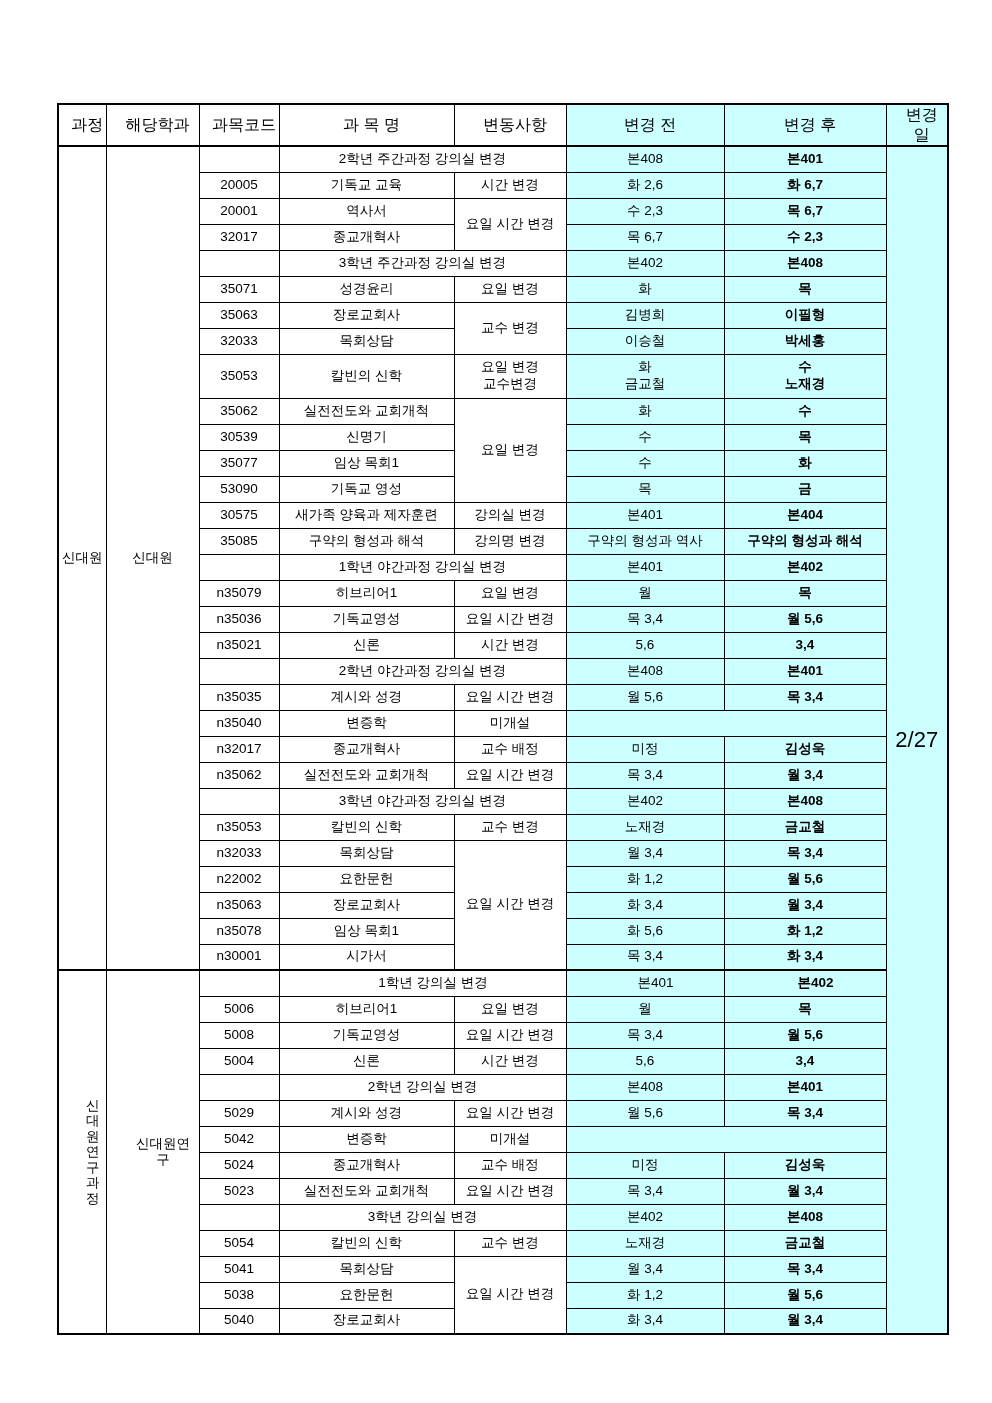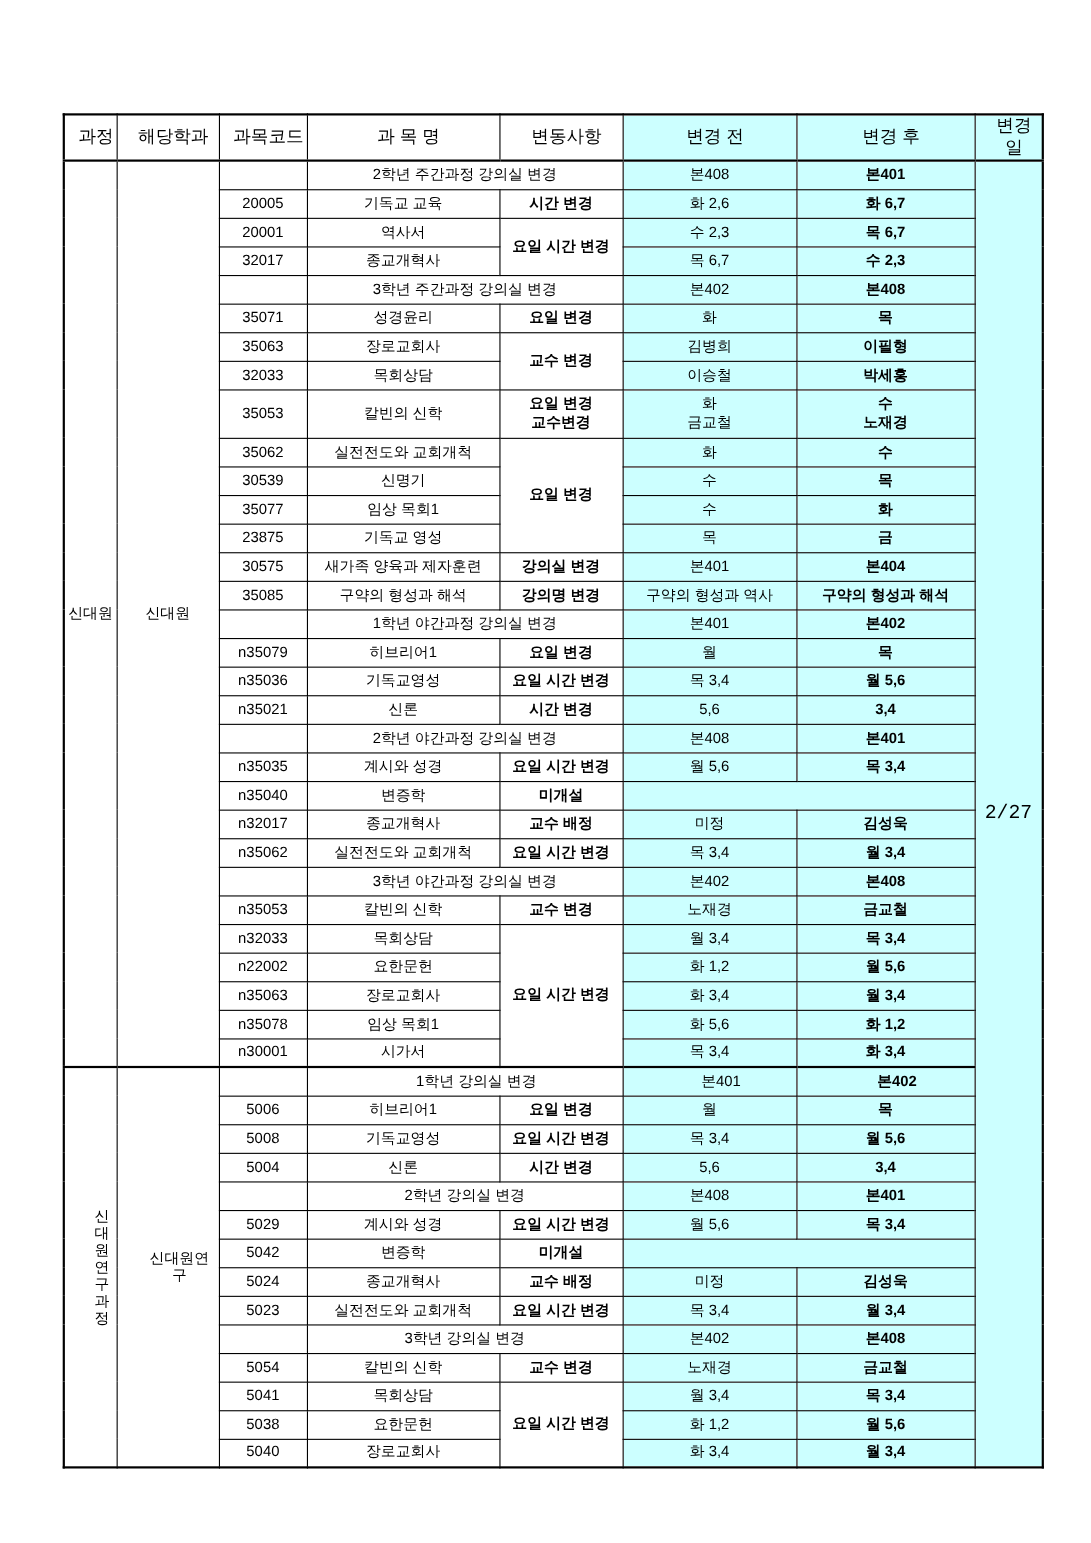--- a/index.html
+++ b/index.html
@@ -20,24 +20,24 @@
   .change-table thead th{
     font-weight:normal;font-size:16px;height:29px;
     border-bottom:2px solid #000;background:#fff;padding-left:12px;
   }
   .change-table thead th.hl{background:var(--hl,#CCFFFF);}
   .change-table tbody tr{height:26px;}
   .change-table tbody tr.tall{height:44px;}
   .change-table tbody tr.block-start td{border-top:2px solid #000;padding-left:23px;}
   td.col-program,td.col-dept{word-break:break-all;line-height:1.15;}
   td.section-title{font-weight:normal;}
-  td.change{font-weight:bold;}
+  td.change{font-weight:normal;}
   td.before{background:var(--hl,#CCFFFF);font-weight:normal;}
   td.after{background:var(--hl,#CCFFFF);font-weight:bold;}
-  td.date-cell{background:var(--hl,#CCFFFF);font-size:18px;font-weight:normal;font-family:Liberation Mono, monospace;}
+  td.date-cell{background:var(--hl,#CCFFFF);font-size:22px;font-weight:normal;}
 </style>
 </head>
 <body>
 
 <div class="page">
   <table class="change-table" id="change-table">
     <colgroup>
       <col style="width:48px">
         <col style="width:93px">
         <col style="width:80px">
@@ -138,21 +138,21 @@
           <td class="before">수</td>
           <td class="after">목</td>
         </tr>
         <tr>
           <td class="col-code">35077</td>
           <td class="course-name">임상 목회1</td>
           <td class="before">수</td>
           <td class="after">화</td>
         </tr>
         <tr>
-          <td class="col-code">23875</td>
+          <td class="col-code">53090</td>
           <td class="course-name">기독교 영성</td>
           <td class="before">목</td>
           <td class="after">금</td>
         </tr>
         <tr>
           <td class="col-code">30575</td>
           <td class="course-name">새가족 양육과 제자훈련</td>
           <td class="change">강의실 변경</td>
           <td class="before">본401</td>
           <td class="after">본404</td>

